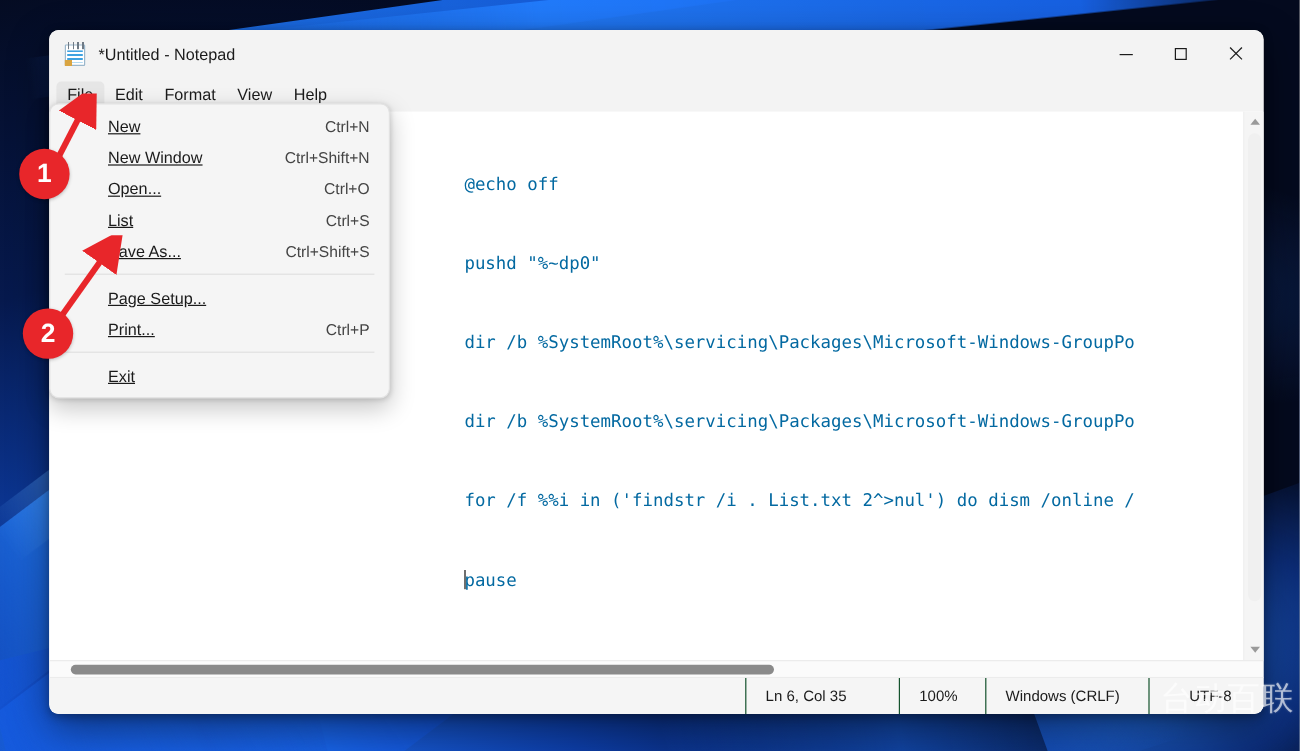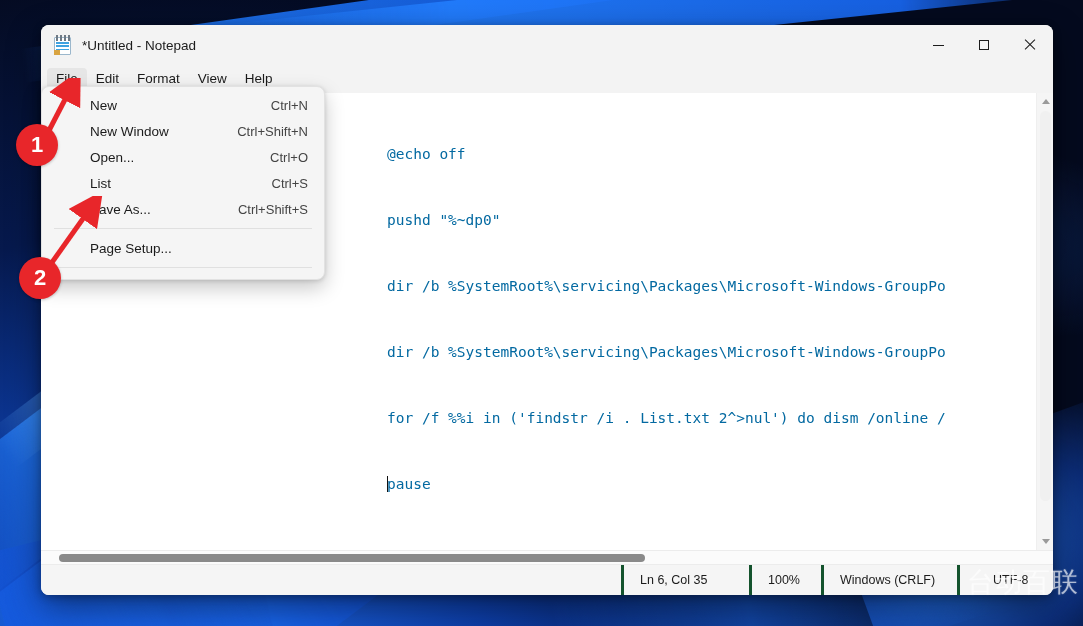--- a/index.html
+++ b/index.html
@@ -166,21 +166,21 @@
   .dd-item {
     height: 26px;
     display: flex;
     align-items: center;
     padding: 0 16px 0 48px;
     font-size: 13.5px;
     color: #1b1b1b;
     cursor: default;
     white-space: nowrap;
   }
-  .dd-label { flex: 1; }
+  .dd-label { flex: 1; text-decoration: underline; }
   .dd-accel { color: #444; font-size: 13px; }
   .dd-sep {
     height: 1px;
     background: #e0e0e0;
     margin: 6px 12px 6px 12px;
   }
 
   
   .editor-wrap {
     flex: 1;
@@ -268,21 +268,21 @@
     align-items: stretch;
     justify-content: flex-end;
     flex: none;
     font-size: 12.5px;
     color: #1b1b1b;
   }
   .sb-cell {
     display: flex;
     align-items: center;
     padding: 0 16px;
-    border-left: 3px solid #14532d;
+    border-left: 1px solid #14532d;
     white-space: nowrap;
   }
   .sb-cell.ln   { min-width: 128px; }
   .sb-cell.zoom { min-width: 72px; justify-content: flex-start; }
   .sb-cell.eol  { min-width: 136px; }
   .sb-cell.enc  { min-width: 96px; padding-left: 33px; }
 
   
   .anno-circle {
     position: absolute;
@@ -420,23 +420,31 @@
       <span class="dd-label">Save As...</span>
       <span class="dd-accel">Ctrl+Shift+S</span>
     </div>
 
     <div class="dd-sep"></div>
 
     <div class="dd-item">
       <span class="dd-label">Page Setup...</span>
       <span class="dd-accel"></span>
     </div>
+    <div class="dd-item">
+      <span class="dd-label">Print...</span>
+      <span class="dd-accel">Ctrl+P</span>
+    </div>
 
     <div class="dd-sep"></div>
 
+    <div class="dd-item">
+      <span class="dd-label">Exit</span>
+      <span class="dd-accel"></span>
+    </div>
   </div>
 
   <svg class="anno-arrow" id="arrow-1" width="60" height="70" viewBox="0 0 60 70">
     <defs>
       <marker id="ah1" markerWidth="7" markerHeight="7" refX="3.2" refY="3.5" orient="auto">
         <path d="M0,0 L7,3.5 L0,7 Z" fill="#e8262a"></path>
       </marker>
     </defs>
     <line x1="14" y1="66" x2="44" y2="8" stroke="#e8262a" stroke-width="5" marker-end="url(#ah1)"></line>
   </svg>

